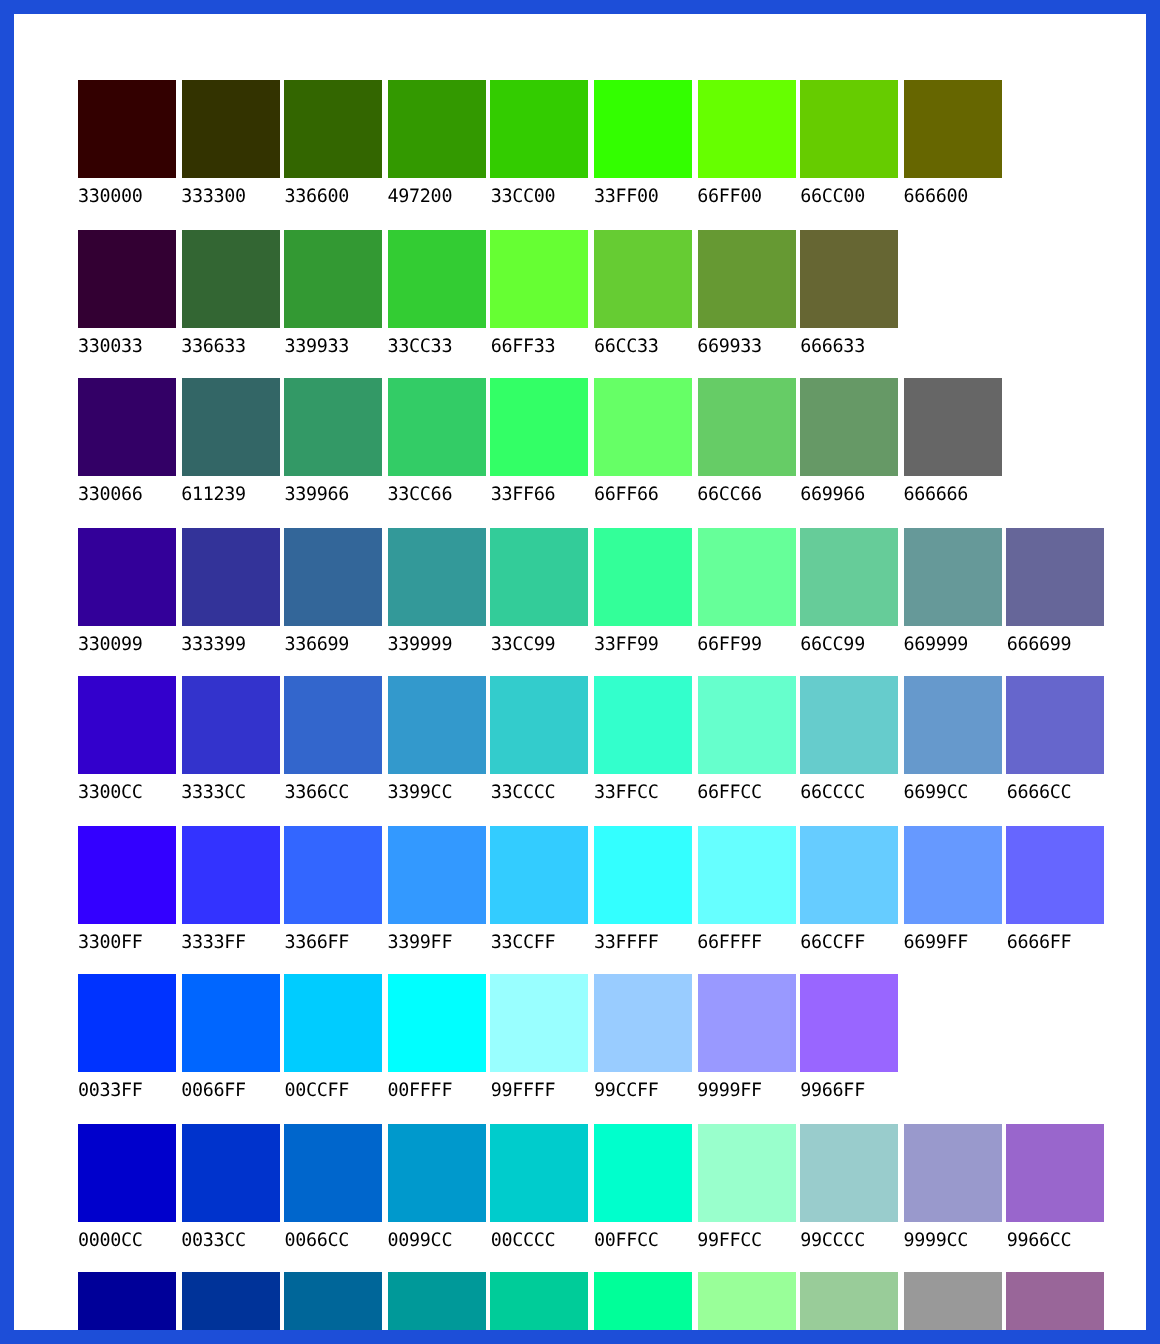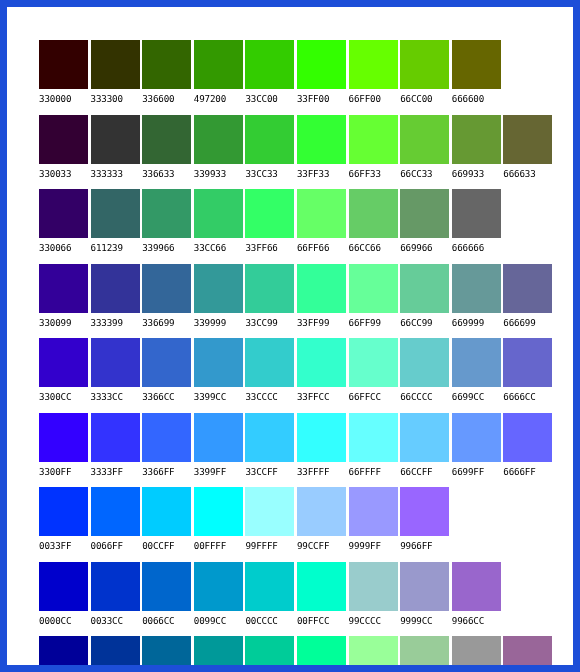--- a/index.html
+++ b/index.html
@@ -100,40 +100,32 @@
           <span class="swatch-chip" style="background-color: rgb(102, 102, 0);"></span>
           <span class="swatch-label">666600</span>
         </div>
       </div>
       <div class="swatch-row">
         <div class="swatch-cell">
           <span class="swatch-chip" style="background-color: rgb(51, 0, 51);"></span>
           <span class="swatch-label">330033</span>
         </div>
         <div class="swatch-cell">
-          <span class="swatch-chip" style="background-color: rgb(51, 51, 51);"></span>
-          <span class="swatch-label">333333</span>
-        </div>
-        <div class="swatch-cell">
           <span class="swatch-chip" style="background-color: rgb(51, 102, 51);"></span>
           <span class="swatch-label">336633</span>
         </div>
         <div class="swatch-cell">
           <span class="swatch-chip" style="background-color: rgb(51, 153, 51);"></span>
           <span class="swatch-label">339933</span>
         </div>
         <div class="swatch-cell">
           <span class="swatch-chip" style="background-color: rgb(51, 204, 51);"></span>
           <span class="swatch-label">33CC33</span>
         </div>
         <div class="swatch-cell">
-          <span class="swatch-chip" style="background-color: rgb(51, 255, 51);"></span>
-          <span class="swatch-label">33FF33</span>
-        </div>
-        <div class="swatch-cell">
           <span class="swatch-chip" style="background-color: rgb(102, 255, 51);"></span>
           <span class="swatch-label">66FF33</span>
         </div>
         <div class="swatch-cell">
           <span class="swatch-chip" style="background-color: rgb(102, 204, 51);"></span>
           <span class="swatch-label">66CC33</span>
         </div>
         <div class="swatch-cell">
           <span class="swatch-chip" style="background-color: rgb(102, 153, 51);"></span>
           <span class="swatch-label">669933</span>
@@ -358,20 +350,24 @@
           <span class="swatch-chip" style="background-color: rgb(0, 153, 204);"></span>
           <span class="swatch-label">0099CC</span>
         </div>
         <div class="swatch-cell">
           <span class="swatch-chip" style="background-color: rgb(0, 204, 204);"></span>
           <span class="swatch-label">00CCCC</span>
         </div>
         <div class="swatch-cell">
           <span class="swatch-chip" style="background-color: rgb(0, 255, 204);"></span>
           <span class="swatch-label">00FFCC</span>
+        </div>
+        <div class="swatch-cell">
+          <span class="swatch-chip" style="background-color: rgb(153, 255, 204);"></span>
+          <span class="swatch-label">99FFCC</span>
         </div>
         <div class="swatch-cell">
           <span class="swatch-chip" style="background-color: rgb(153, 204, 204);"></span>
           <span class="swatch-label">99CCCC</span>
         </div>
         <div class="swatch-cell">
           <span class="swatch-chip" style="background-color: rgb(153, 153, 204);"></span>
           <span class="swatch-label">9999CC</span>
         </div>
         <div class="swatch-cell">

